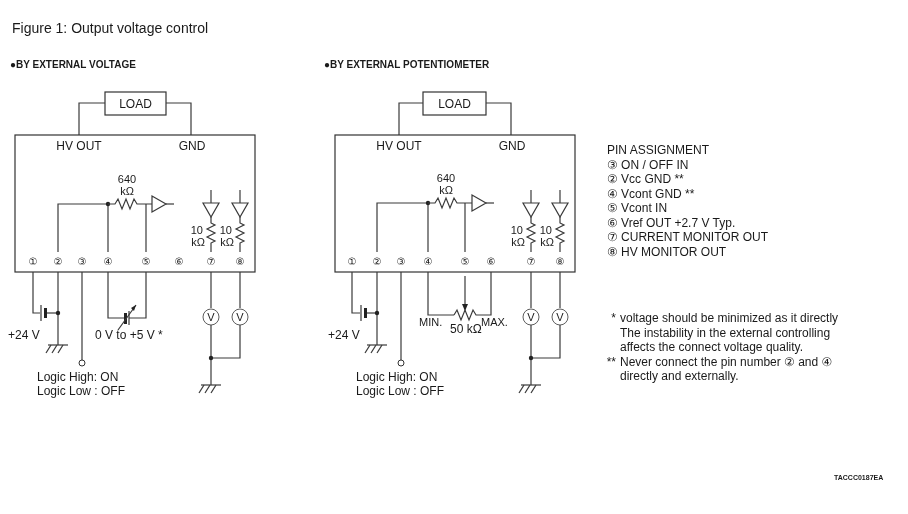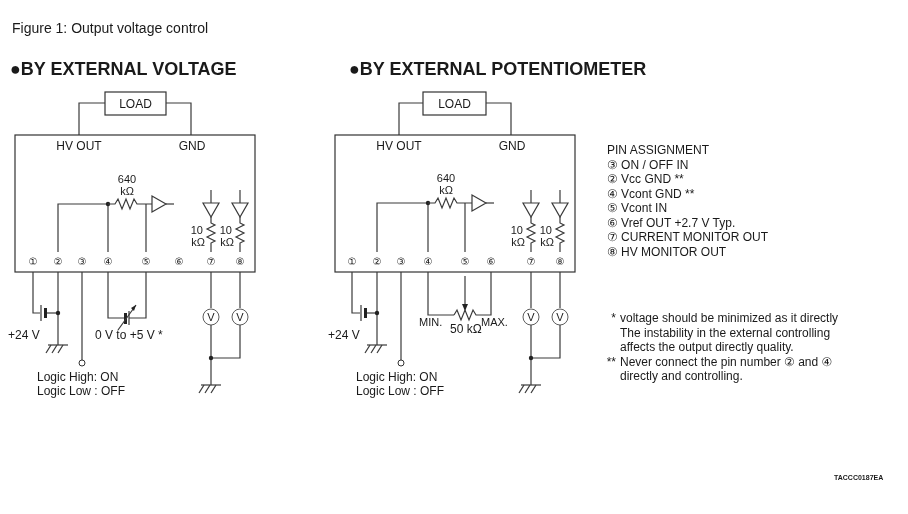--- a/index.html
+++ b/index.html
@@ -1,39 +1,39 @@
 <!DOCTYPE html>
 <html><head>
   <meta charset="utf-8">
   <style>
     html, body { margin: 0; padding: 0; background: #ffffff; }
     body { width: 908px; height: 514px; position: relative; overflow: hidden;
       font-family: "Liberation Sans", sans-serif; color: #1a1a1a; }
     .abs { position: absolute; white-space: nowrap; }
     .fig-title { left: 12px; top: 20px; font-size: 14px; }
-    .sec-title { top: 59px; font-size: 18px; font-weight: bold; }
+    .sec-title { top: 59px; font-size: 10px; font-weight: bold; }
     svg { position: absolute; left: 0; top: 0; }
     .wire { stroke: #3a3a3a; stroke-width: 1.2; fill: none; }
     .box { stroke: #333; stroke-width: 1.2; fill: none; }
     .lbl { font-family: "Liberation Sans", sans-serif; font-size: 12px; fill: #1a1a1a; }
     .slbl { font-family: "Liberation Sans", sans-serif; font-size: 11px; fill: #1a1a1a; }
     .pin { font-family: "Liberation Sans", sans-serif; font-size: 10px; fill: #1a1a1a; }
     .pinc { stroke: #333; stroke-width: 0.8; fill: #fff; }
     .pinassign { left: 607px; top: 143px; font-size: 12px; line-height: 14.5px; }
     .notes { left: 600px; top: 311px; font-size: 12px; line-height: 14.5px; }
     .notes .row { display: flex; }
     .notes .mk { width: 16px; text-align: right; padding-right: 4px; }
     .code { left: 834px; top: 474px; font-size: 7px; font-weight: bold; }
   </style>
 </head>
 <body>
 
 <div class="abs fig-title">Figure 1: Output voltage control</div>
 <div class="abs sec-title" style="left:10px">●BY EXTERNAL VOLTAGE</div>
-<div class="abs sec-title" style="left:349px">●BY EXTERNAL POTENTIOMETER</div>
+<div class="abs sec-title" style="left:324px">●BY EXTERNAL POTENTIOMETER</div>
 
 <svg width="908" height="514">
 
   <g>
     <rect class="box" x="105" y="92" width="61" height="23"></rect>
     <text class="lbl" x="135.5" y="108" text-anchor="middle">LOAD</text>
     <polyline class="wire" points="105,103 79,103 79,135"></polyline>
     <polyline class="wire" points="166,103 191,103 191,135"></polyline>
     <rect class="box" x="15" y="135" width="240" height="137"></rect>
     <text class="lbl" x="79" y="150" text-anchor="middle">HV OUT</text>
@@ -209,25 +209,25 @@
   <div>⑦ CURRENT MONITOR OUT</div>
   <div>⑧ HV MONITOR OUT</div>
 </div>
 
 <div class="abs notes">
   <div class="row">
     <span class="mk">*</span>
     <div>
       <div>voltage should be minimized as it directly</div>
       <div>The instability in the external controlling</div>
-      <div>affects the output directly quality.</div>
+      <div>affects the connect voltage quality.</div>
     </div>
   </div>
   <div class="row">
     <span class="mk">**</span>
     <div>
       <div>Never connect the pin number ② and ④</div>
-      <div>directly and controlling.</div>
+      <div>directly and externally.</div>
     </div>
   </div>
 </div>
 
 <div class="abs code">TACCC0187EA</div>
 
 </body></html>

